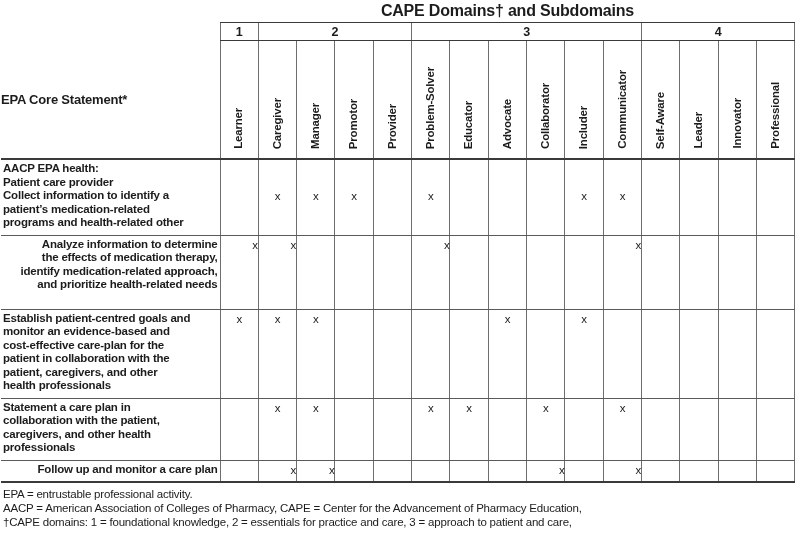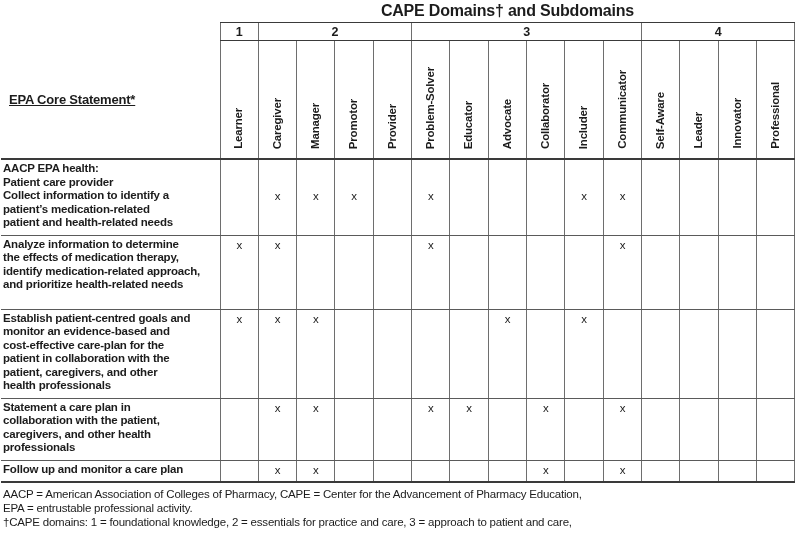--- a/index.html
+++ b/index.html
@@ -44,23 +44,22 @@
     border-bottom: 1.5px solid #3a3a3a;
   }
   td.domain-num.last { border-right: 1px solid #6e6e6e; }
 
   
   td.corner-label {
     vertical-align: middle;
     font-weight: bold;
     font-size: 13px;
     letter-spacing: -0.2px;
-    padding-left: 8px;
+    padding-left: 0;
     border-bottom: 2px solid #3a3a3a;
-    text-decoration: underline;
   }
   td.colhead {
     height: 112px;
     vertical-align: bottom;
     text-align: center;
     border-left: 1px solid #6e6e6e;
     border-bottom: 2px solid #3a3a3a;
     padding-bottom: 5px;
   }
   td.colhead.last { border-right: 1px solid #6e6e6e; }
@@ -90,22 +89,22 @@
     font-size: 11.5px;
     line-height: 13.5px;
     letter-spacing: -0.2px;
     padding-top: 3px;
     border-left: 1px solid #6e6e6e;
     border-bottom: 1px solid #5a5a5a;
     color: #222;
   }
   td.mark.last { border-right: 1px solid #6e6e6e; }
   tr.row-first td.mark { padding-top: 30px; }
-  tr.row-last td { border-bottom: 2px solid #3a3a3a; }
-  tr.row-analyze td { height: 66px; }
+  tr.row-last td { border-bottom: 2px solid #3a3a3a; text-align: right; }
+  tr.row-analyze td { height: 66px; text-align: right; }
 
   
   .footnotes {
     padding: 4px 2px 0 2px;
     font-size: 11.5px;
     line-height: 14px;
     letter-spacing: -0.2px;
   }
   .footnotes div { margin: 0; }
   sup { font-size: 8.5px; vertical-align: super; line-height: 0; }
@@ -166,21 +165,21 @@
       <td class="colhead"><span class="vert">Innovator</span></td>
       <td class="colhead last"><span class="vert">Professional</span></td>
     </tr>
 
     <tr class="row-first">
       <td class="stmt">
         <div class="bold">AACP EPA health:</div>
         <div class="bold">Patient care provider</div>
         <div>Collect information to identify a</div>
         <div>patient’s medication-related</div>
-        <div>patient and health-related needs</div>
+        <div>programs and health-related other</div>
       </td>
       <td class="mark"></td>
       <td class="mark">x</td>
       <td class="mark">x</td>
       <td class="mark">x</td>
       <td class="mark"></td>
       <td class="mark">x</td>
       <td class="mark"></td>
       <td class="mark"></td>
       <td class="mark"></td>
@@ -283,18 +282,18 @@
       <td class="mark">x</td>
       <td class="mark"></td>
       <td class="mark"></td>
       <td class="mark"></td>
       <td class="mark last"></td>
     </tr>
   </tbody>
     </table>
 
   <div class="footnotes">
+    <div>EPA = entrustable professional activity.</div>
     <div>AACP = American Association of Colleges of Pharmacy, CAPE = Center for the Advancement of Pharmacy Education,</div>
-    <div>EPA = entrustable professional activity.</div>
     <div>†CAPE domains: 1 = foundational knowledge, 2 = essentials for practice and care, 3 = approach to patient and care,</div>
 
   </div>
 </div>
 
 </body></html>

